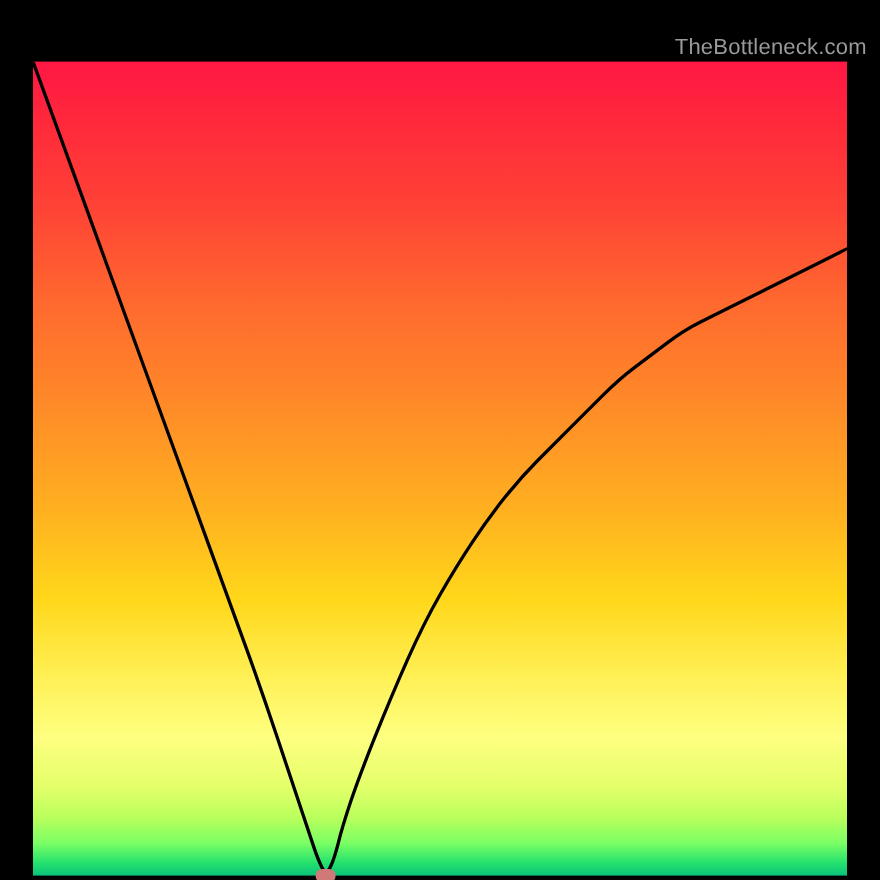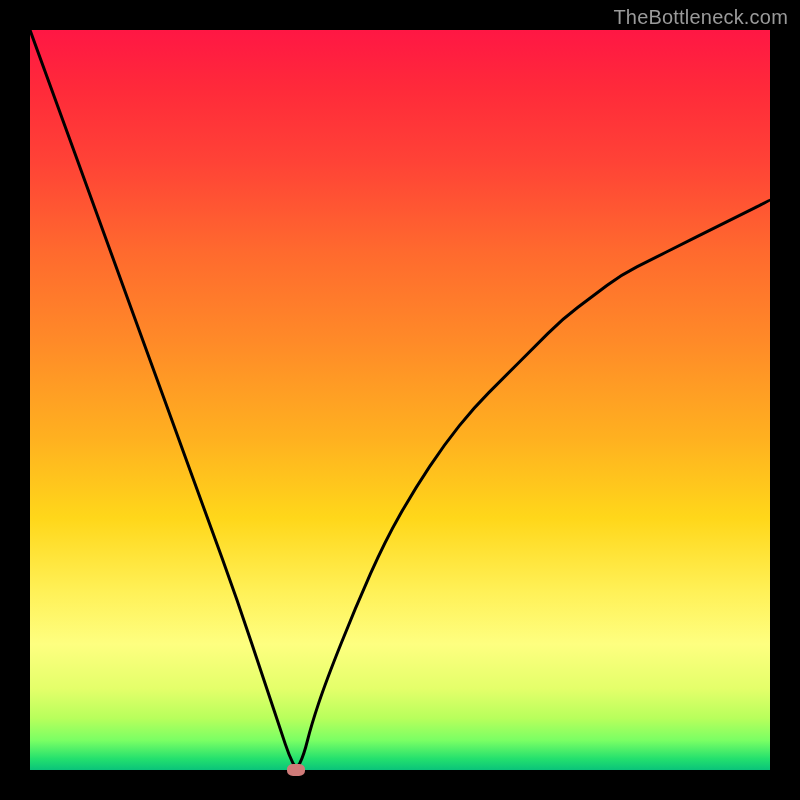--- a/index.html
+++ b/index.html
@@ -9,20 +9,21 @@
     height: 800px;
     overflow: hidden;
     background: #000;
     font-family: Arial, Helvetica, sans-serif;
   }
   .frame {
     position: relative;
     width: 800px;
     height: 582px;
     background: #000;
+    margin-top: 26px;
   }
   .plot-area {
     position: absolute;
     left: 30px;
     top: 30px;
     width: 740px;
     height: 740px;
     
     background: linear-gradient(
       to bottom,

